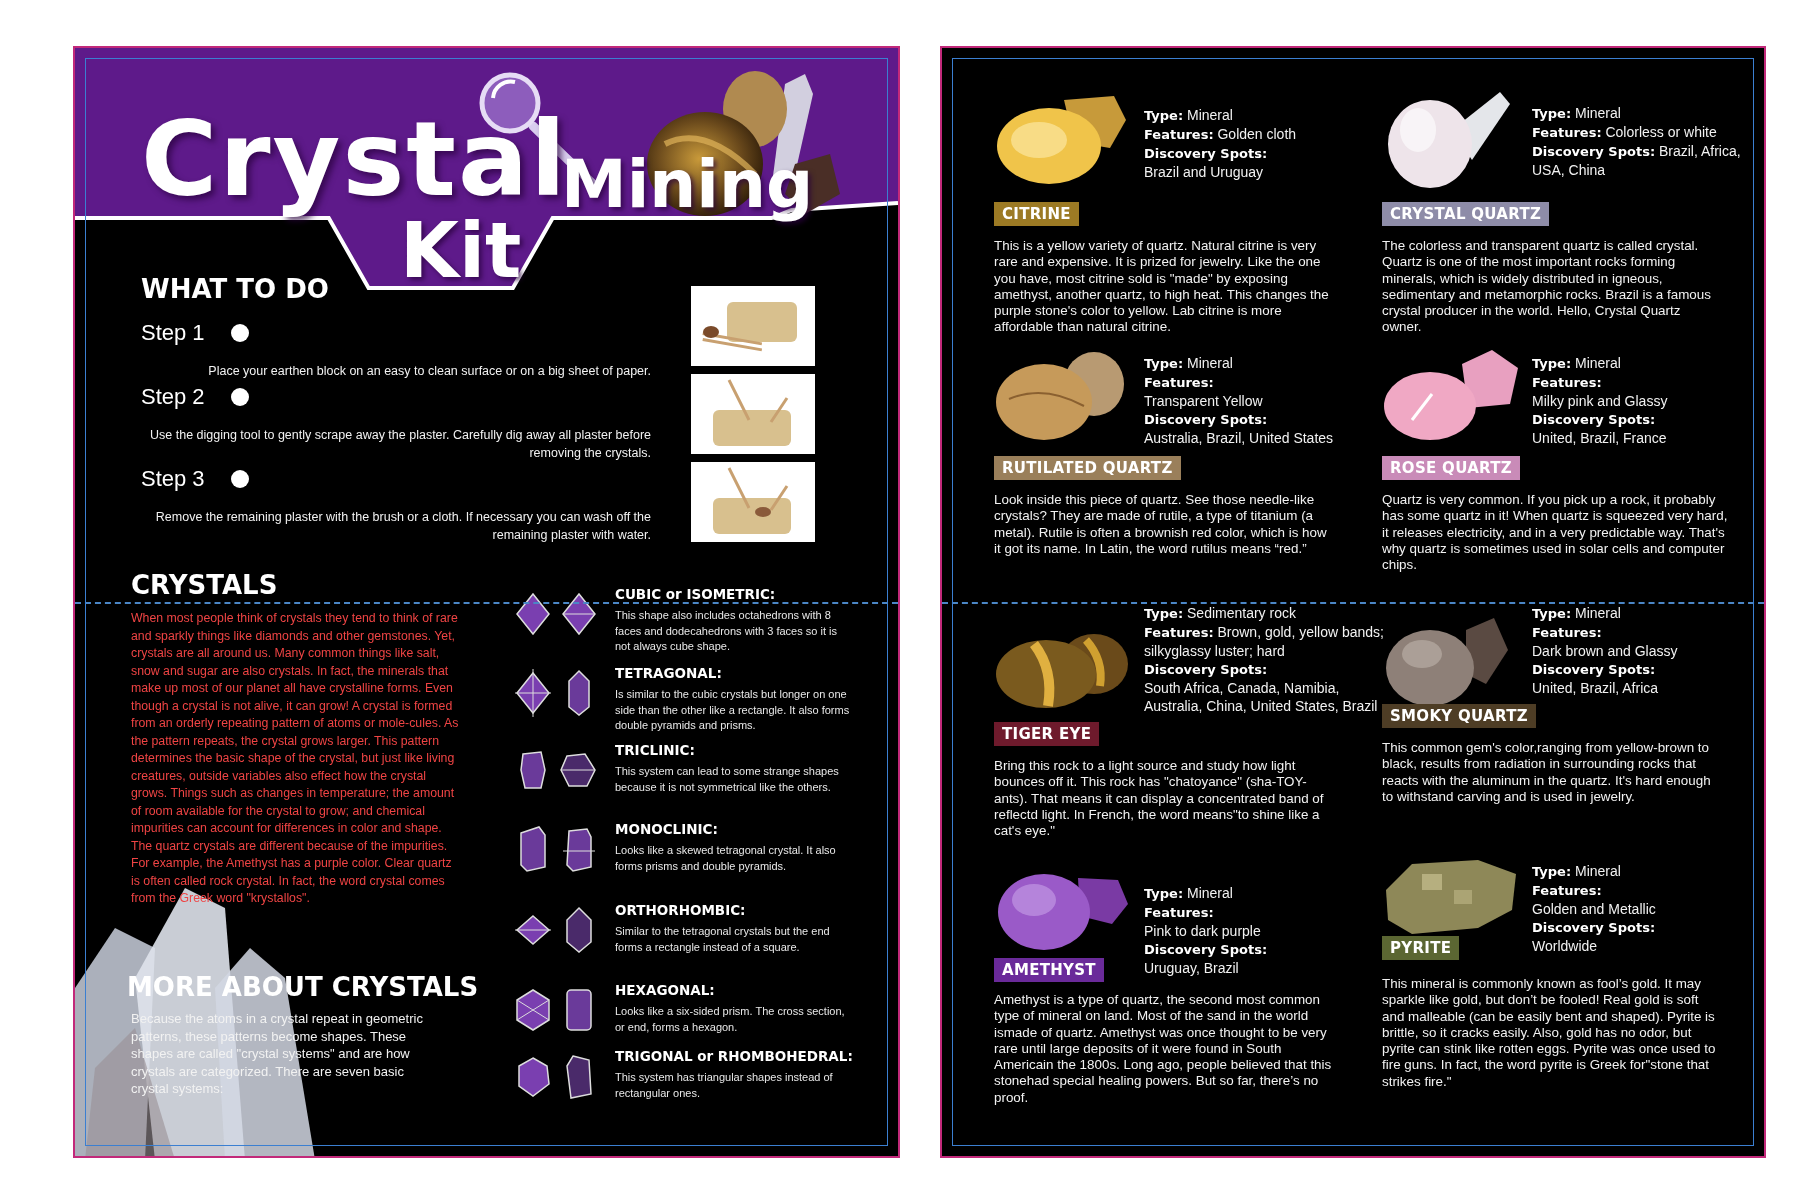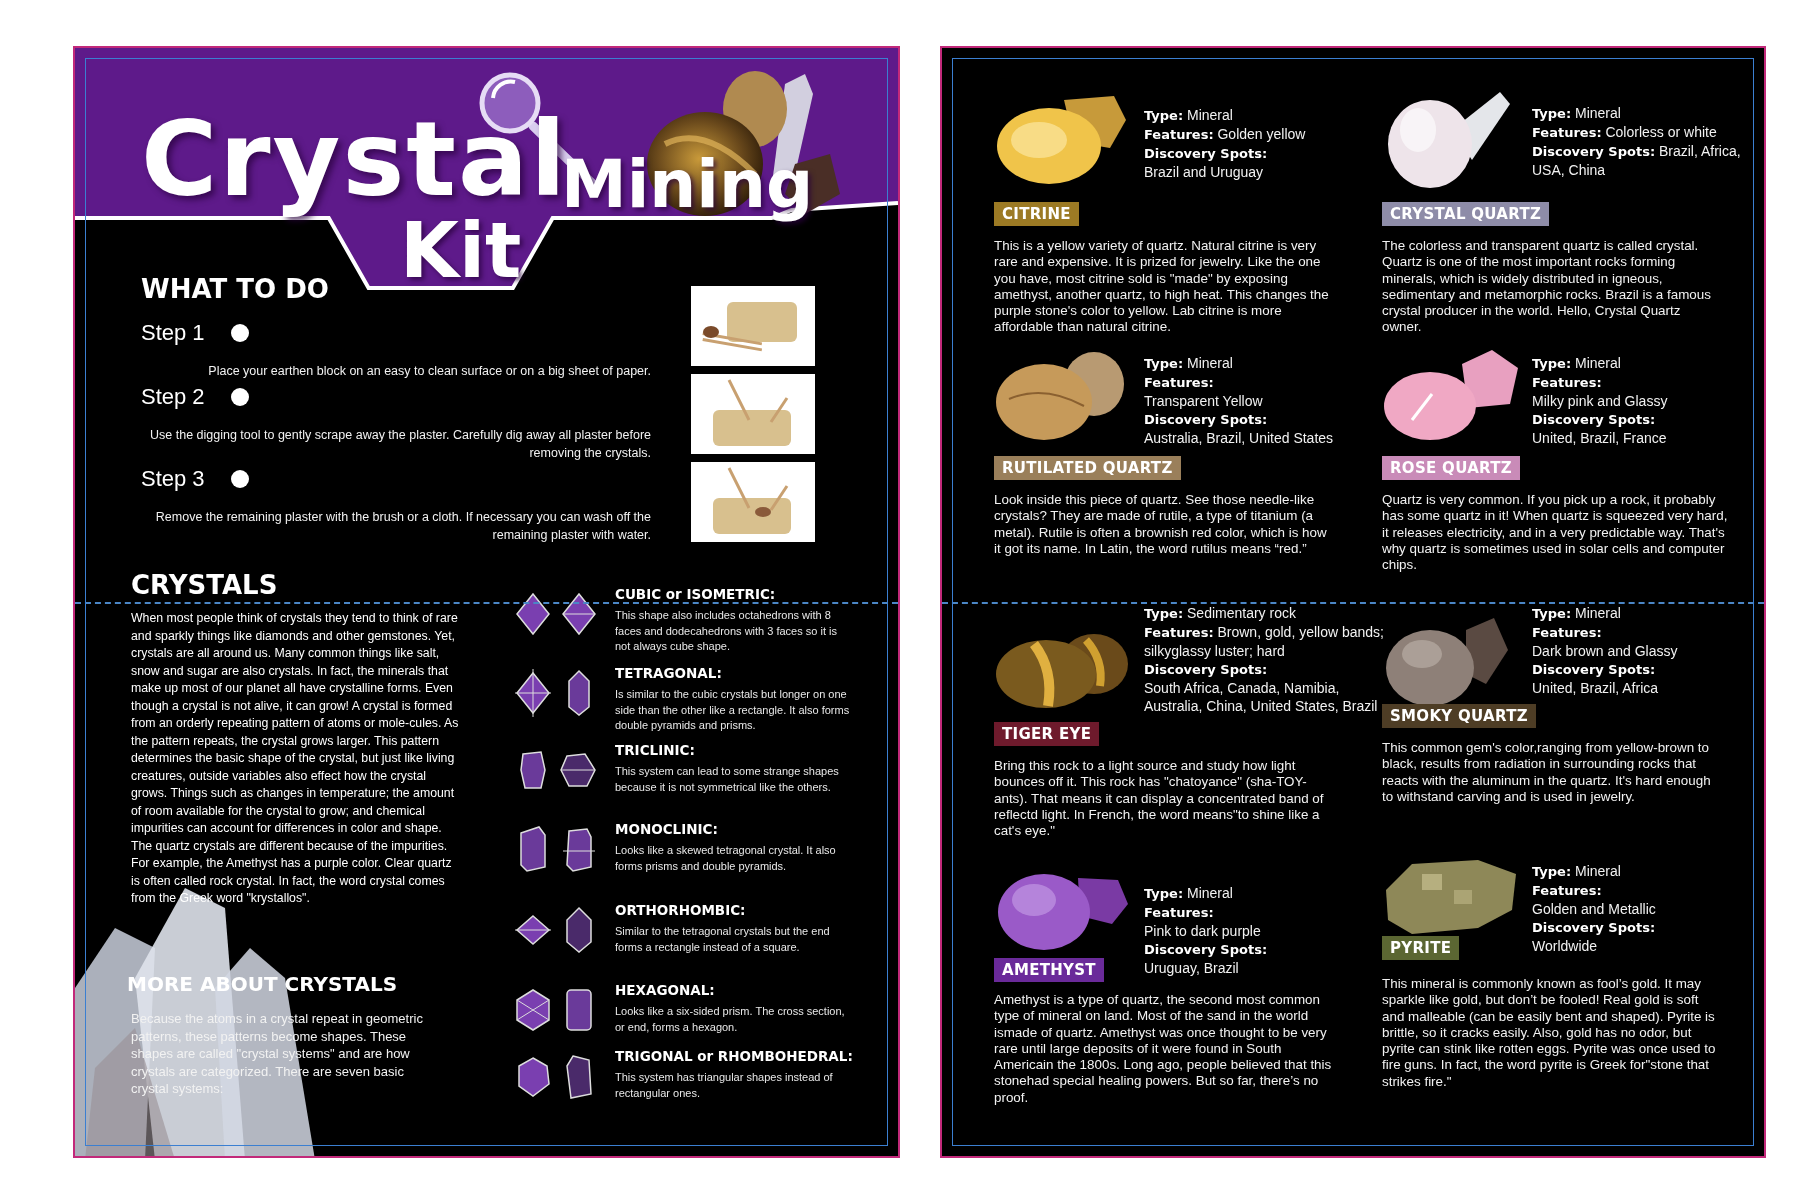--- a/index.html
+++ b/index.html
@@ -25,22 +25,22 @@
 
   .h-section { font-family: "DejaVu Sans", sans-serif; font-weight: bold; color: #fff; }
   .what-to-do { position: absolute; left: 66px; top: 226px; font-size: 26px; }
   .step { position: absolute; left: 66px; width: 510px; }
   .step-label { font-size: 22px; display: flex; align-items: center; gap: 26px; }
   .step-dot { width: 18px; height: 18px; border-radius: 50%; background: #fff; display: inline-block; }
   .step-text { font-size: 12.5px; line-height: 18px; margin-top: 16px; color: #f2f2f2; text-align: right; }
   .step-img { position: absolute; left: 616px; width: 124px; height: 80px; background: #fff; overflow: hidden; }
 
   .crystals-h { position: absolute; left: 56px; top: 522px; font-size: 26px; }
-  .crystals-body { position: absolute; left: 56px; top: 562px; width: 330px; font-size: 12.3px; line-height: 17.5px; color: #ffffff; z-index: 3; }
-  .more-h { position: absolute; left: 52px; top: 924px; font-size: 20px; z-index: 3; }
+  .crystals-body { position: absolute; left: 56px; top: 562px; width: 330px; font-size: 12.3px; line-height: 17.5px; color: #ef4444; z-index: 3; }
+  .more-h { position: absolute; left: 52px; top: 924px; font-size: 26px; z-index: 3; }
   .more-body { position: absolute; left: 56px; top: 962px; width: 300px; font-size: 13px; line-height: 17.5px; color: #f2f2f2; z-index: 3; }
   .quartz-bg { position: absolute; left: 0; top: 820px; width: 270px; height: 292px; z-index: 1; }
 
   .system { position: absolute; left: 440px; width: 380px; }
   .system-icons { position: absolute; left: 0; top: 4px; width: 84px; height: 48px; }
   .system-title { position: absolute; left: 100px; top: 0; font-family: "DejaVu Sans", sans-serif; font-weight: bold; font-size: 13.5px; color: #fff; }
   .system-desc { position: absolute; left: 100px; top: 22px; width: 240px; font-size: 11px; line-height: 15.5px; color: #e8e8e8; }
 
   
   .mineral { position: absolute; width: 390px; }
@@ -219,21 +219,21 @@
   <div class="fold-line"></div>
 
   <div class="mineral" style="left:52px; top:42px; height:250px">
     <svg class="mineral-img" viewBox="0 0 140 100">
         <polygon points="70,10 120,6 132,30 116,58 80,52" fill="#c79a3a"></polygon>
         <ellipse cx="55" cy="56" rx="52" ry="38" fill="#f0c44a"></ellipse>
         <ellipse cx="45" cy="50" rx="28" ry="18" fill="#fbe7a0" opacity="0.7"></ellipse>
       </svg>
     <div class="mineral-facts" style="top:16px">
       <div><b>Type:</b> <span>Mineral</span></div>
-      <div><b>Features:</b> <span>Golden yellow</span></div>
+      <div><b>Features:</b> <span>Golden cloth</span></div>
       <div><b>Discovery Spots:</b></div>
       <div>Brazil and Uruguay</div>
     </div>
     <div class="mineral-label" style="top:112px; background:#9c7a24">CITRINE</div>
     <div class="mineral-desc" style="top:148px; width:340px">This is a yellow variety of quartz. Natural citrine is very rare and expensive. It is prized for jewelry. Like the one you have, most citrine sold is "made" by exposing amethyst, another quartz, to high heat. This changes the purple stone's color to yellow. Lab citrine is more affordable than natural citrine.</div>
   </div>
 
   <div class="mineral" style="left:440px; top:42px; height:250px">
     <svg class="mineral-img" viewBox="0 0 140 100">
         <polygon points="70,40 118,2 128,14 90,70" fill="#e4e6ea"></polygon>

